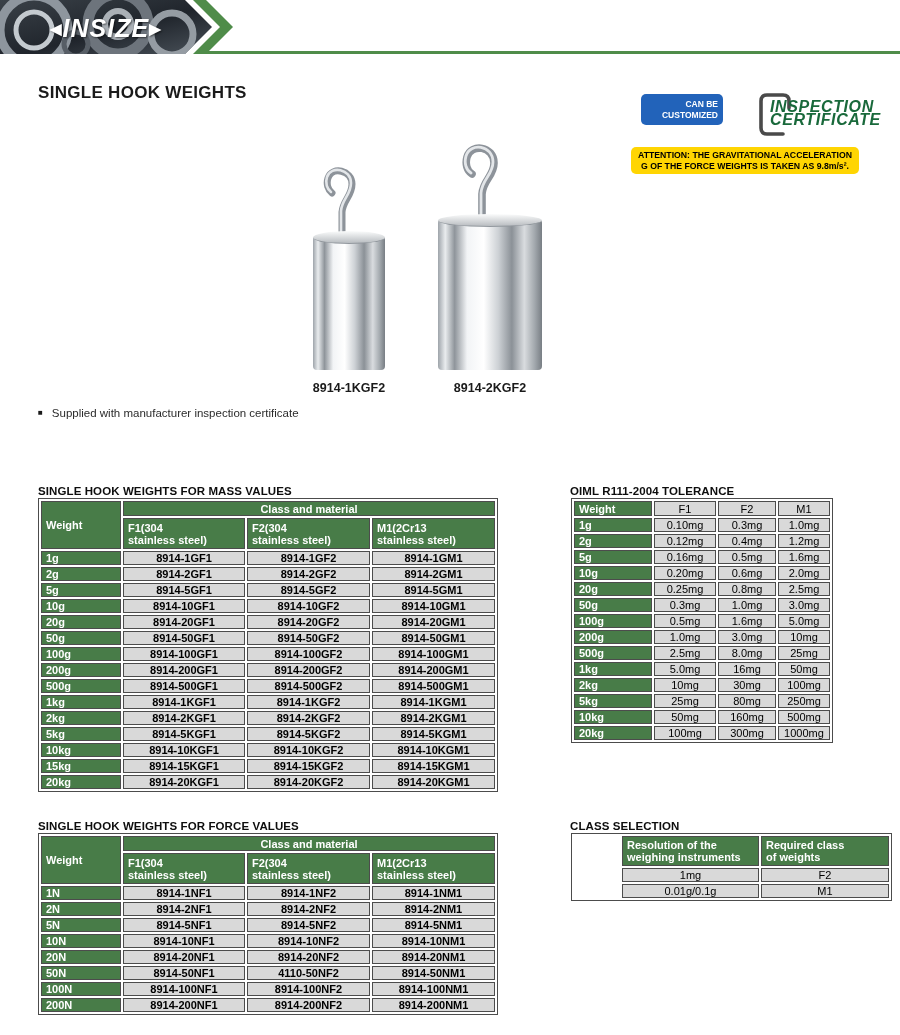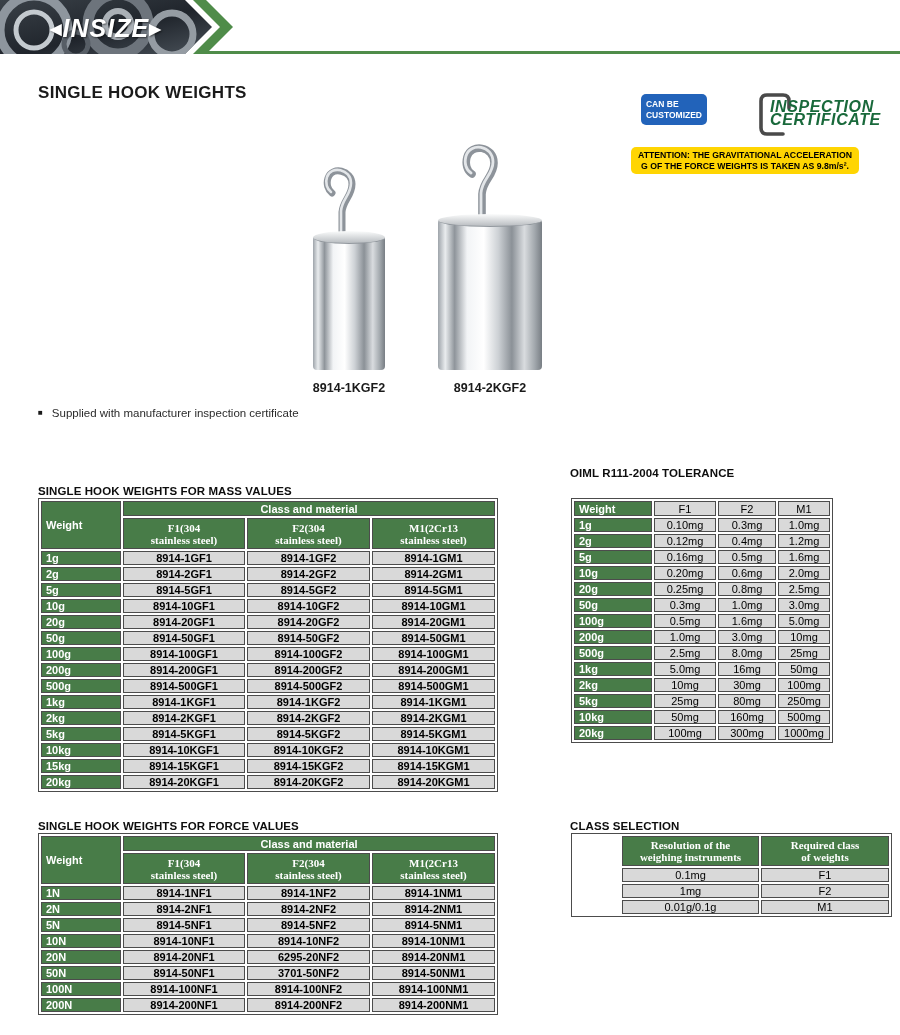--- a/index.html
+++ b/index.html
@@ -11,21 +11,21 @@
   #logo { left:50px; top:14px; font-style:italic; font-weight:bold; font-size:25px; color:#fff;
           letter-spacing:1px; text-shadow:1px 1px 2px rgba(0,0,0,.55); white-space:nowrap; }
   #logo .arr { font-size:15px; vertical-align:3px; font-style:normal; }
 
   
   #page-title { left:38px; top:83px; font-size:17px; font-weight:bold; color:#1a1a1a; letter-spacing:.3px; }
 
   
   #badge-customized { left:641px; top:94px; width:66px; height:31px; background:#2263ba; border-radius:5px;
       color:#fff; font-size:8.5px; font-weight:bold; display:flex; flex-direction:column; align-items:center;
-      justify-content:center; line-height:11px; text-align:left; }
+      justify-content:center; line-height:11px; text-align:right;padding-left:16px; }
   #cert-logo { left:757px; top:93px; width:120px; height:44px; }
   #cert-text { left:770px; top:101px; font-size:16px; font-style:italic; font-weight:bold; color:#19693b;
       line-height:12.5px; letter-spacing:.6px; white-space:pre-line; }
   #badge-attention { left:631px; top:147px; width:228px; height:27px; background:#ffd502; border-radius:5px;
       display:flex; flex-direction:column; align-items:center; justify-content:center;
       font-size:8.7px; font-weight:bold; color:#000; line-height:10.5px; text-align:center; }
 
   
   .cyl { position:absolute; border-radius:3px 3px 4px 4px;
       background:linear-gradient(90deg,#9ea4aa 0%,#e9ecee 7%,#8f959b 16%,#f2f4f6 28%,#ffffff 44%,
@@ -40,21 +40,21 @@
 
   
   .sec-title { position:absolute; font-size:11.5px; font-weight:bold; color:#0d0d0d; letter-spacing:.1px; }
   table.cat { position:absolute; border-collapse:separate; border-spacing:2px; background:#fff;
       border:1px solid #4c4c4c; table-layout:fixed; }
   table.cat td, table.cat th { border:1px solid #4c4c4c; font-size:11px; line-height:12px; padding:0 4px;
       overflow:hidden; }
   .green { background:#487c48; color:#fff; font-weight:bold; text-align:left; }
   .wcell { padding-left:6px; vertical-align:middle; }
   .ghead { text-align:center; height:13px; }
-  .sub { text-align:center; white-space:pre-line; height:29px; vertical-align:middle;font-family:Liberation Serif, serif; }
+  .sub { text-align:left; white-space:pre-line; height:29px; vertical-align:middle; }
   .gray { background:#d9d9d9; color:#000; text-align:center; height:12px; }
   .code { font-weight:bold; }
   .grayh { background:#d9d9d9; color:#000; text-align:center; font-weight:normal; height:13px; }
   .rowlbl { height:12px; }
   #mass-table { left:38px; top:498px; width:458px; }
   #tolerance-table { left:571px; top:498px; width:262px; }
   #force-table { left:38px; top:833px; width:458px; }
   #class-table { left:571px; top:833px; width:269px;padding-left:48px; }
   #class-table .sub { height:28px; }
 </style>
@@ -230,21 +230,21 @@
       </tr>
       <tr>
         <td class="green wcell rowlbl">20kg</td>
         <td class="gray code">8914-20KGF1</td>
         <td class="gray code">8914-20KGF2</td>
         <td class="gray code">8914-20KGM1</td>
       </tr>
     </tbody>
 </table>
 
-<div class="sec-title" style="left:570px; top:467px;">OIML R111-2004 TOLERANCE</div>
+<div class="sec-title" style="left:570px; top:485px;">OIML R111-2004 TOLERANCE</div>
 <table class="cat" id="tolerance-table">
   <colgroup>
       <col style="width:78px">
       <col style="width:62px">
       <col style="width:58px">
       <col style="width:52px">
     </colgroup>
   <thead>
     <tr>
       <th class="green wcell" style="height:13px;">Weight</th>
@@ -384,27 +384,27 @@
       </tr>
       <tr>
         <td class="green wcell rowlbl">10N</td>
         <td class="gray code">8914-10NF1</td>
         <td class="gray code">8914-10NF2</td>
         <td class="gray code">8914-10NM1</td>
       </tr>
       <tr>
         <td class="green wcell rowlbl">20N</td>
         <td class="gray code">8914-20NF1</td>
-        <td class="gray code">6295-20NF2</td>
+        <td class="gray code">8914-20NF2</td>
         <td class="gray code">8914-20NM1</td>
       </tr>
       <tr>
         <td class="green wcell rowlbl">50N</td>
         <td class="gray code">8914-50NF1</td>
-        <td class="gray code">3701-50NF2</td>
+        <td class="gray code">4110-50NF2</td>
         <td class="gray code">8914-50NM1</td>
       </tr>
       <tr>
         <td class="green wcell rowlbl">100N</td>
         <td class="gray code">8914-100NF1</td>
         <td class="gray code">8914-100NF2</td>
         <td class="gray code">8914-100NM1</td>
       </tr>
       <tr>
         <td class="green wcell rowlbl">200N</td>
@@ -424,24 +424,20 @@
   <thead>
     <tr>
       <th class="green sub">Resolution of the
 weighing instruments</th>
       <th class="green sub">Required class
 of weights</th>
     </tr>
   </thead>
   <tbody>
       <tr>
-        <td class="gray">0.1mg</td>
-        <td class="gray">F1</td>
-      </tr>
-      <tr>
         <td class="gray">1mg</td>
         <td class="gray">F2</td>
       </tr>
       <tr>
         <td class="gray">0.01g/0.1g</td>
         <td class="gray">M1</td>
       </tr>
     </tbody>
 </table>
 

